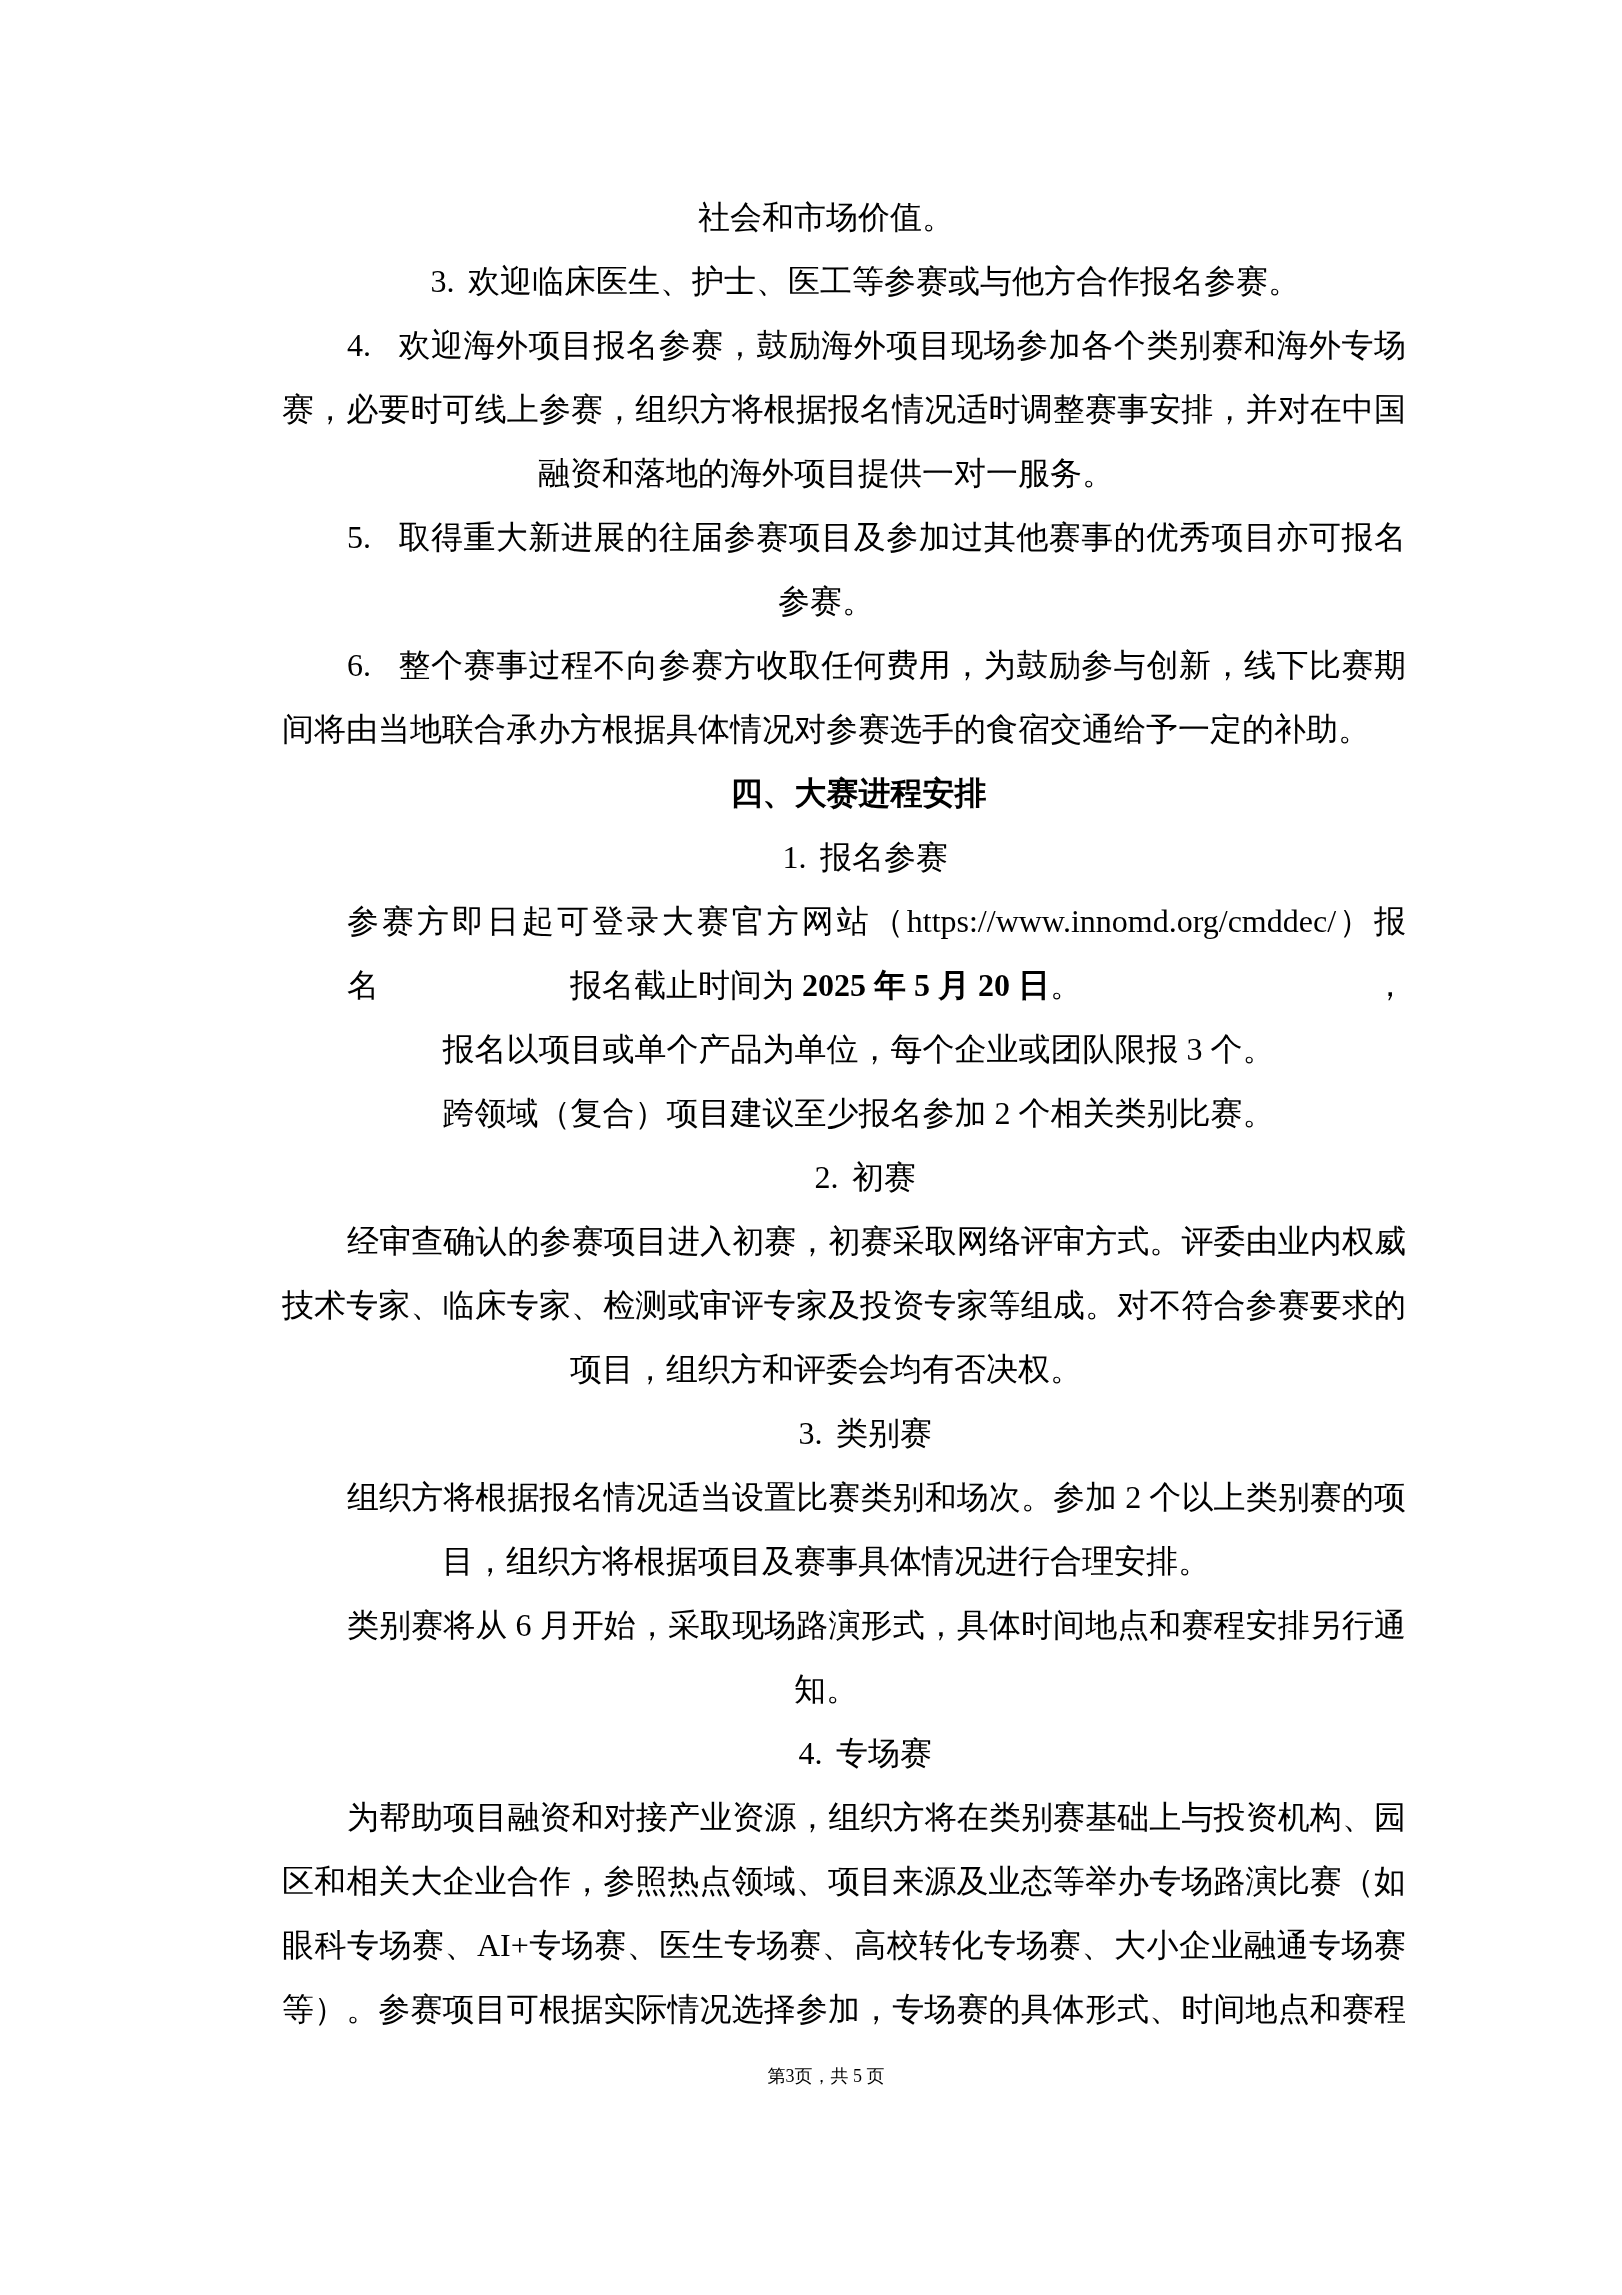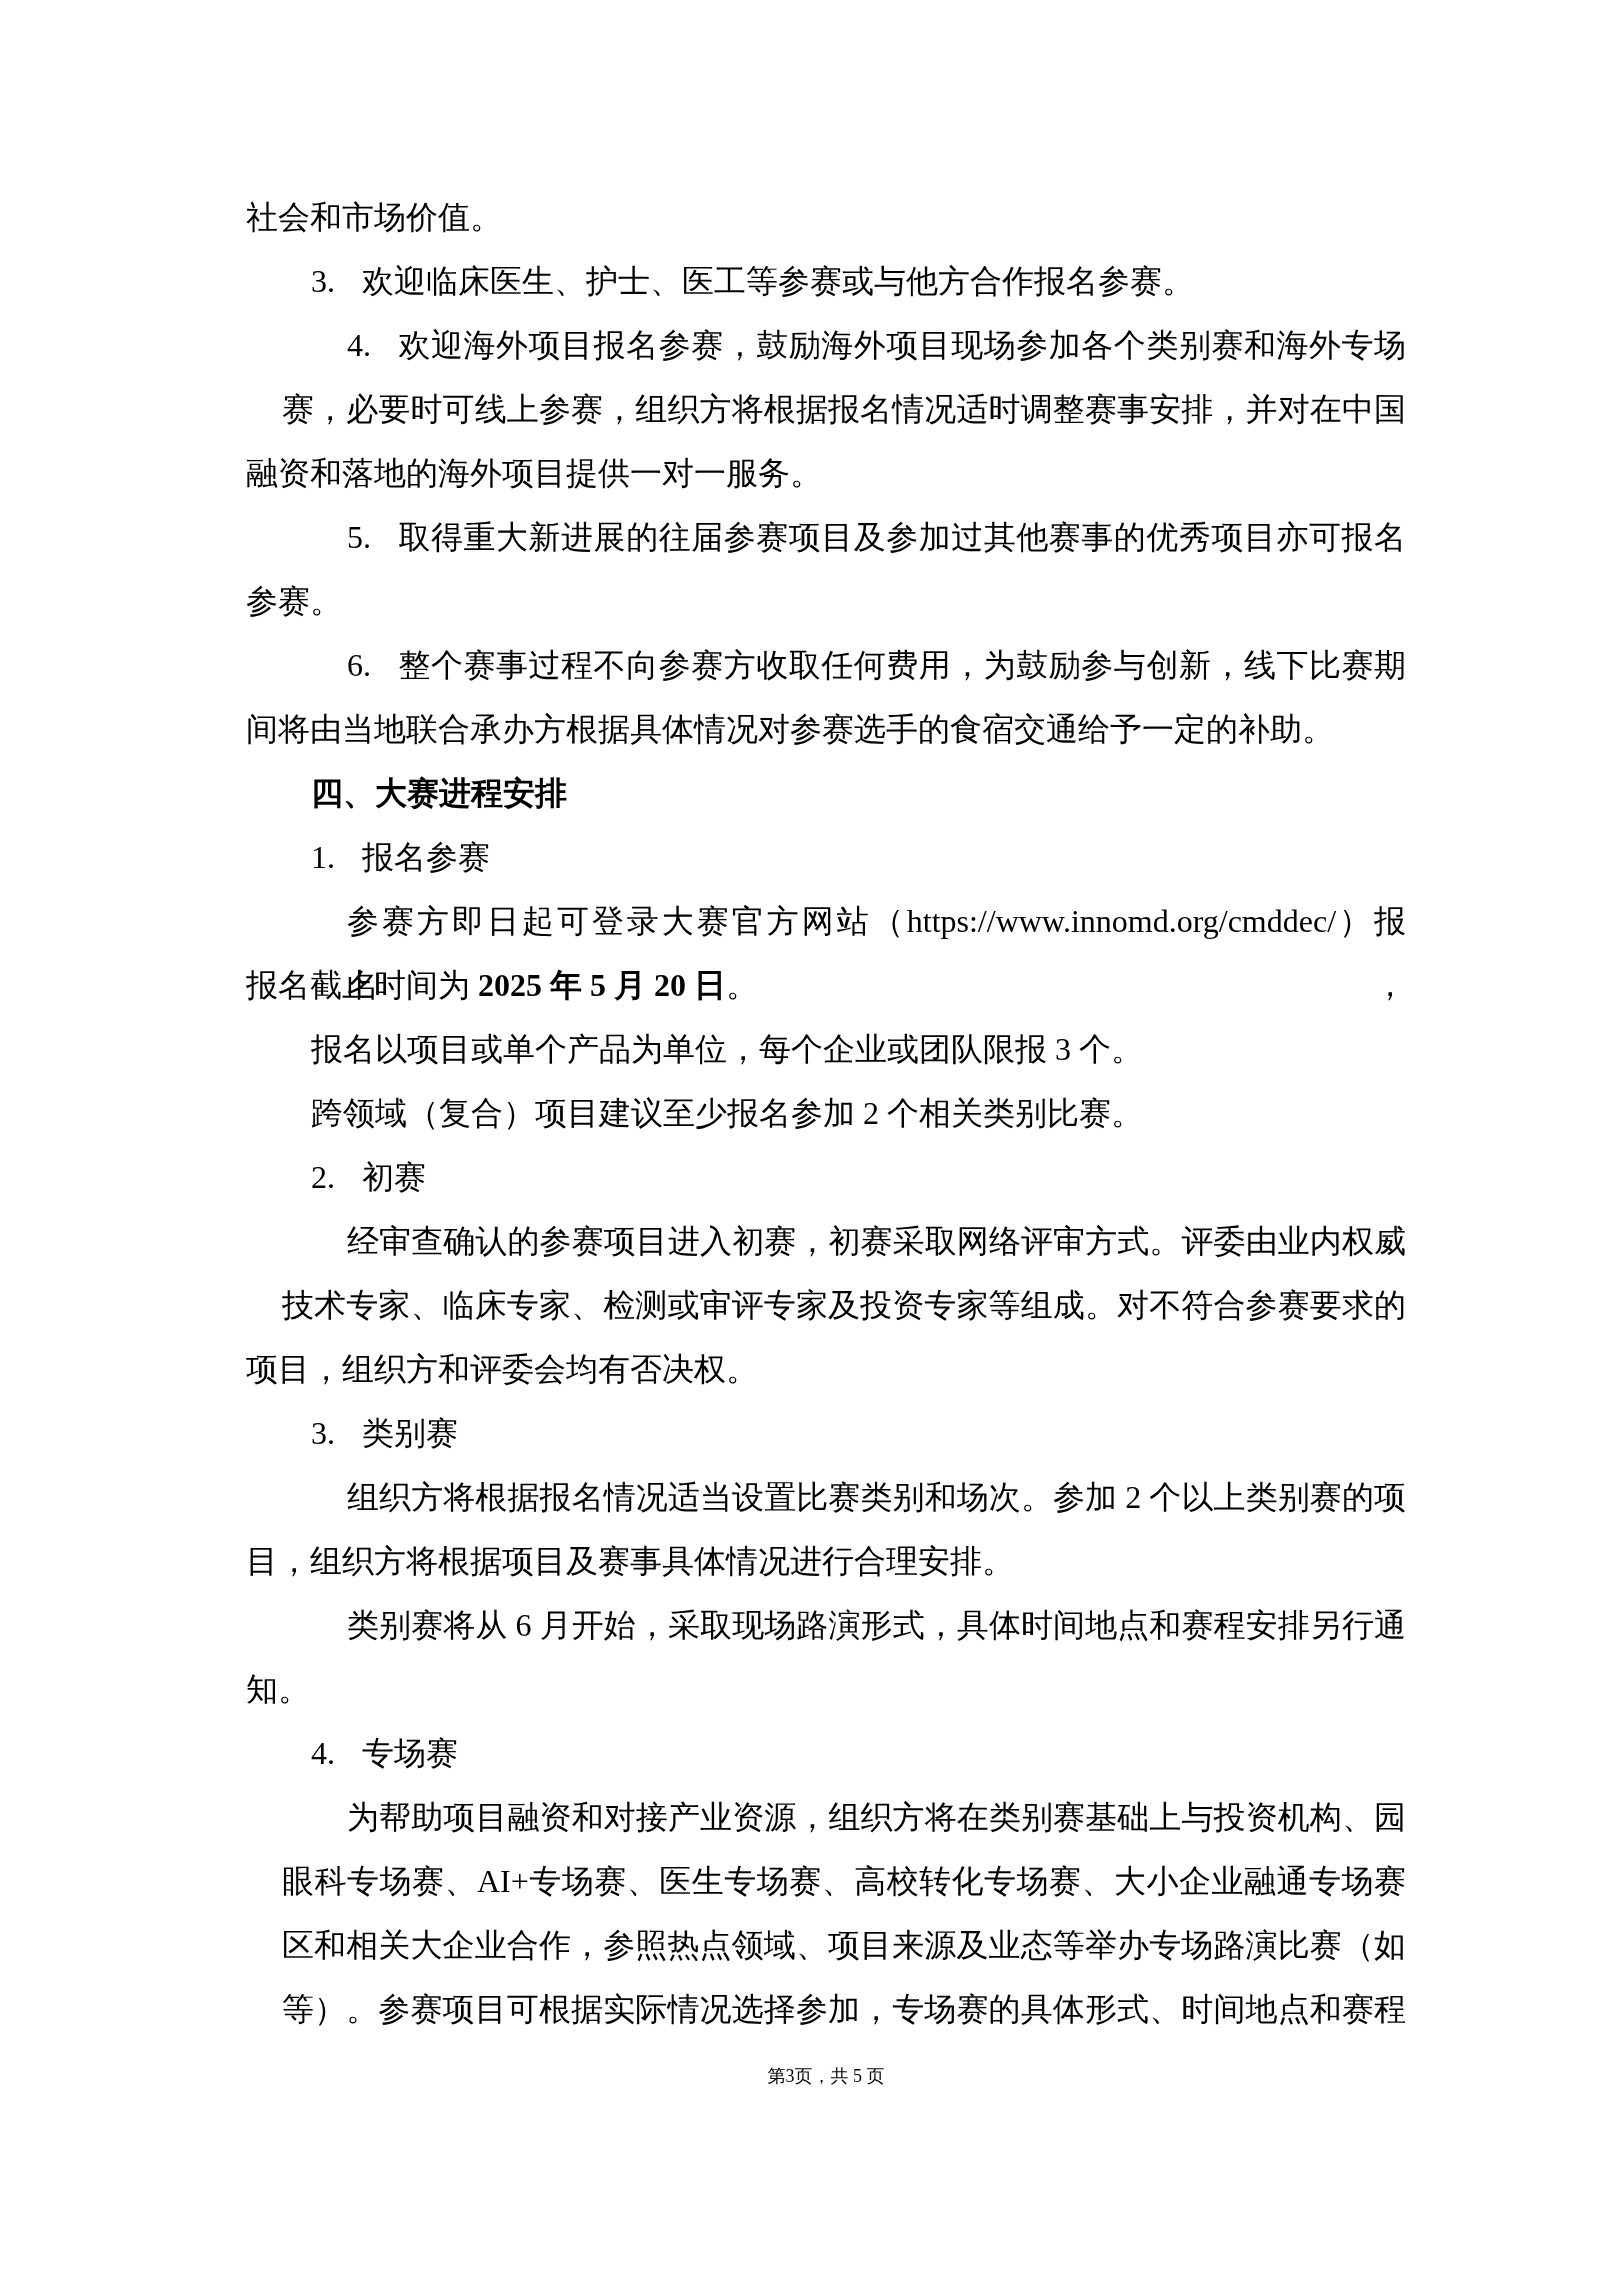--- a/index.html
+++ b/index.html
@@ -23,21 +23,21 @@
     position: absolute;
     left: 246px;
     top: 185px;
     width: 1160px;
   }
   .line {
     font-size: 32px;
     line-height: 64px;
     height: 64px;
     white-space: nowrap;
-    text-align: left;
+    text-align: center;
   }
   .line.indent { padding-left: 65px; }
   .line.fill {
     white-space: normal;
     text-align: justify;
     text-align-last: justify;
     text-justify: inter-ideograph;
     margin-left: 36px;
   }
   .num {
@@ -81,19 +81,19 @@
       <div class="line indent fill"><span class="seg">经审查确认的参赛项目进入初赛，初赛采取网络评审方式。评委由业内权威</span></div>
       <div class="line fill"><span class="seg">技术专家、临床专家、检测或审评专家及投资专家等组成。对不符合参赛要求的</span></div>
       <div class="line"><span class="seg">项目，组织方和评委会均有否决权。</span></div>
       <div class="line indent"><span class="num">3.</span><span class="seg">类别赛</span></div>
       <div class="line indent fill"><span class="seg">组织方将根据报名情况适当设置比赛类别和场次。参加 2 个以上类别赛的项</span></div>
       <div class="line"><span class="seg">目，组织方将根据项目及赛事具体情况进行合理安排。</span></div>
       <div class="line indent fill"><span class="seg">类别赛将从 6 月开始，采取现场路演形式，具体时间地点和赛程安排另行通</span></div>
       <div class="line"><span class="seg">知。</span></div>
       <div class="line indent"><span class="num">4.</span><span class="seg">专场赛</span></div>
       <div class="line indent fill"><span class="seg">为帮助项目融资和对接产业资源，组织方将在类别赛基础上与投资机构、园</span></div>
+      <div class="line fill"><span class="seg">区和相关大企业合作，参照热点领域、项目来源及业态等举办专场路演比赛（如</span></div>
       <div class="line fill"><span class="seg">眼科专场赛、AI+专场赛、医生专场赛、高校转化专场赛、大小企业融通专场赛</span></div>
-      <div class="line fill"><span class="seg">区和相关大企业合作，参照热点领域、项目来源及业态等举办专场路演比赛（如</span></div>
       <div class="line fill"><span class="seg">等）。参赛项目可根据实际情况选择参加，专场赛的具体形式、时间地点和赛程</span></div>
     </div>
   <div class="footer">第3页，共 5 页</div>
 </div>
 
 
 </body></html>

